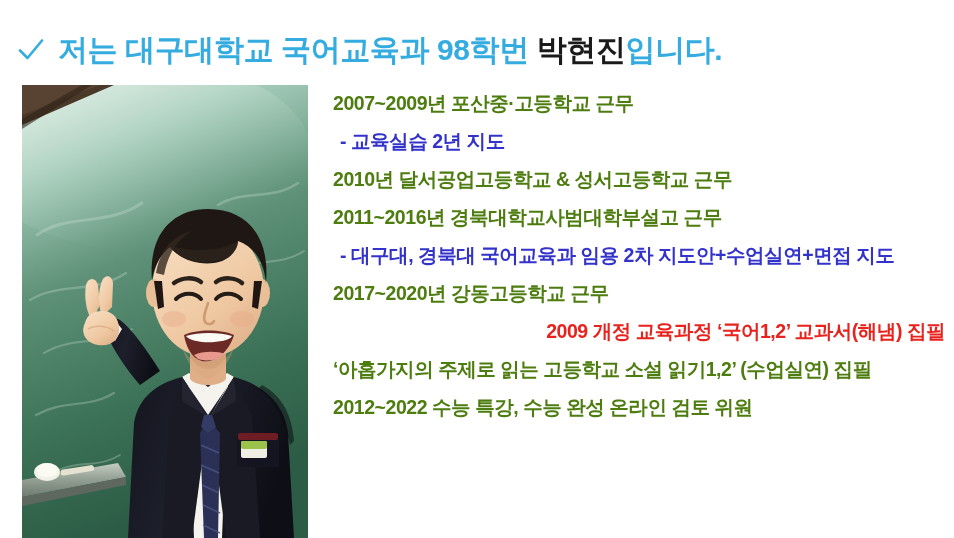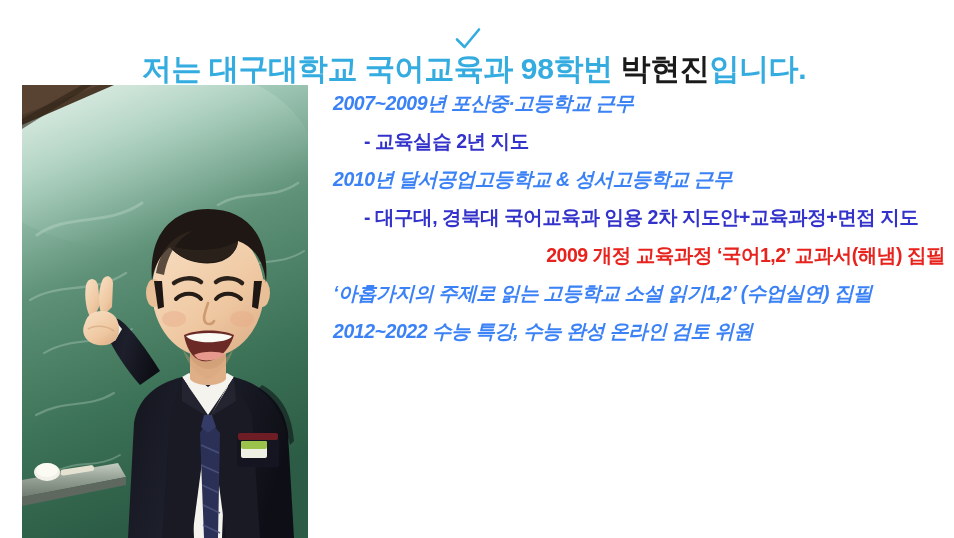--- a/index.html
+++ b/index.html
@@ -15,28 +15,27 @@
     position: relative;
     width: 954px;
     height: 538px;
     background: #ffffff;
     overflow: hidden;
   }
 
   
   #title-row {
     position: absolute;
-    left: 9px;
+    left: 16px;
     top: 24px;
     width: 930px;
     height: 52px;
     display: flex;
     align-items: center;
     white-space: nowrap;
-    flex-direction: column;
   }
   #check-icon {
     width: 30px;
     height: 30px;
     flex: 0 0 auto;
     margin-right: 12px;
     display: block;
   }
   #title-text {
     font-size: 30px;
@@ -68,24 +67,24 @@
   }
   .line {
     height: 38px;
     line-height: 38px;
     font-size: 19.5px;
     font-weight: bold;
     letter-spacing: -0.45px;
     white-space: nowrap;
     color: #201D1E;
   }
-  .line.c-black { color: #3b82f6; font-style: italic; }
+  .line.c-black { color: #4d7c0f; }
   .line.c-blue  { color: #3333CC; }
   .line.c-red   { color: #E8221C; text-align: right; }
-  .line.indent  { padding-left: 7px; margin-left: 24px; }
+  .line.indent  { padding-left: 7px; }
 </style>
 </head>
 <body>
 
 <div id="slide">
 
   <div id="title-row">
     <svg id="check-icon" viewBox="0 0 30 30" aria-hidden="true">
       <path d="M4 15.5 L11.5 23 L26 5.5" fill="none" stroke="#35ACE0" stroke-width="2.6" stroke-linecap="round" stroke-linejoin="round"></path>
     </svg>
@@ -230,19 +229,21 @@
 
         <path d="M160 262 C172 286 200 286 212 262 C206 284 190 294 186 294 C182 294 166 284 160 262 Z" fill="#D7A47C" opacity="0.35"></path>
       </g>
     </svg>
   </div>
 
   <div id="body-lines">
     <div class="line c-black">2007~2009년 포산중·고등학교 근무</div>
     <div class="line c-blue indent">- 교육실습 2년 지도</div>
     <div class="line c-black">2010년 달서공업고등학교 &amp; 성서고등학교 근무</div>
-    <div class="line c-blue indent">- 대구대, 경북대 국어교육과 임용 2차 지도안+교육과정+면접 지도</div>
+    <div class="line c-black">2011~2016년 경북대학교사범대학부설고 근무</div>
+    <div class="line c-blue indent">- 대구대, 경북대 국어교육과 임용 2차 지도안+수업실연+면접 지도</div>
+    <div class="line c-black">2017~2020년 강동고등학교 근무</div>
     <div class="line c-red">2009 개정 교육과정 ‘국어1,2’ 교과서(해냄) 집필</div>
     <div class="line c-black">‘아홉가지의 주제로 읽는 고등학교 소설 읽기1,2’ (수업실연) 집필</div>
     <div class="line c-black">2012~2022 수능 특강, 수능 완성 온라인 검토 위원</div>
   </div>
 
 </div>
 
 </body></html>

